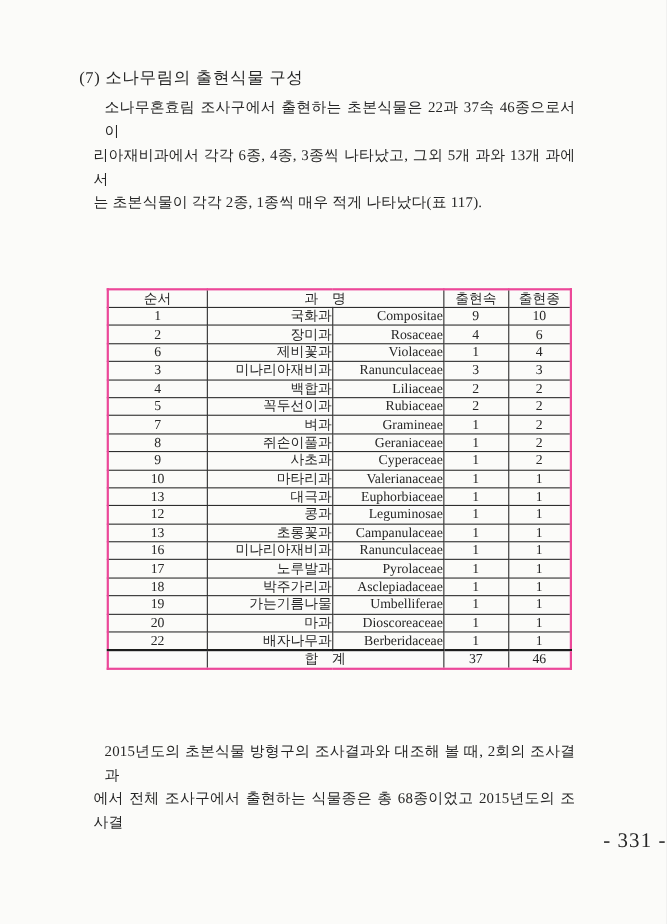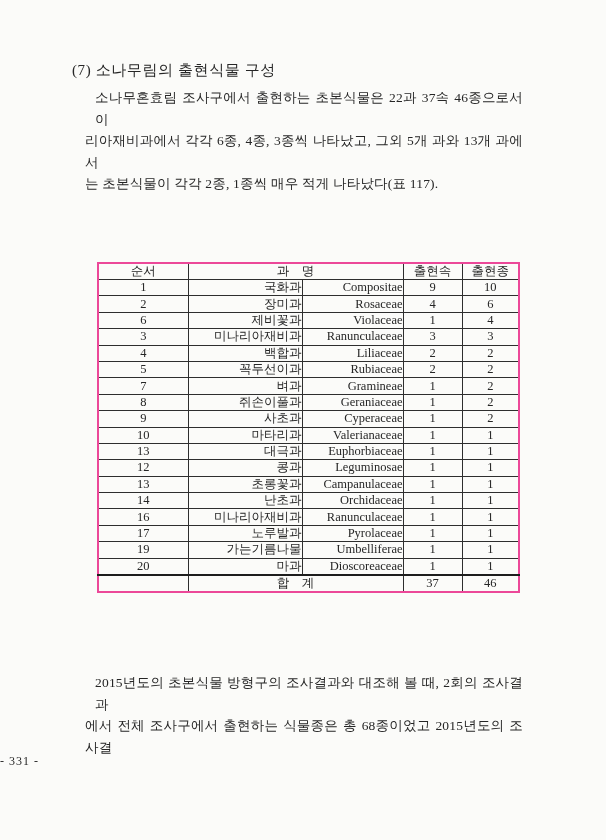--- a/index.html
+++ b/index.html
@@ -64,22 +64,22 @@
     white-space: nowrap;
   }
   .c-no, .c-num, .c-hdr { text-align: center; }
   .c-kor, .c-lat { text-align: right; padding-left: 8px !important; }
   tr.total-row td { border-top: 2px solid #1d1d1d; }
   .pageno {
     position: absolute;
     left: 0;
     top: 754px;
     width: 100%;
-    text-align: left;
-    font-size: 12px;
+    text-align: right;
+    font-size: 19px;
     letter-spacing: 1px;
   }
 </style>
 </head>
 <body>
 
 <div class="page">
 
   <div class="heading">(7) 소나무림의 출현식물 구성</div>
 
@@ -192,51 +192,58 @@
         <td class="c-num">1</td>
       </tr>
       <tr>
         <td class="c-no">13</td>
         <td class="c-kor">초롱꽃과</td>
         <td class="c-lat">Campanulaceae</td>
         <td class="c-num">1</td>
         <td class="c-num">1</td>
       </tr>
       <tr>
-        <td class="c-no">14</td>
-        <td class="c-kor">난초과</td>
-        <td class="c-lat">Orchidaceae</td>
-        <td class="c-num">1</td>
-        <td class="c-num">1</td>
-      </tr>
-      <tr>
         <td class="c-no">16</td>
         <td class="c-kor">미나리아재비과</td>
         <td class="c-lat">Ranunculaceae</td>
         <td class="c-num">1</td>
         <td class="c-num">1</td>
       </tr>
       <tr>
         <td class="c-no">17</td>
         <td class="c-kor">노루발과</td>
         <td class="c-lat">Pyrolaceae</td>
         <td class="c-num">1</td>
         <td class="c-num">1</td>
       </tr>
       <tr>
+        <td class="c-no">18</td>
+        <td class="c-kor">박주가리과</td>
+        <td class="c-lat">Asclepiadaceae</td>
+        <td class="c-num">1</td>
+        <td class="c-num">1</td>
+      </tr>
+      <tr>
         <td class="c-no">19</td>
         <td class="c-kor">가는기름나물</td>
         <td class="c-lat">Umbelliferae</td>
         <td class="c-num">1</td>
         <td class="c-num">1</td>
       </tr>
       <tr>
         <td class="c-no">20</td>
         <td class="c-kor">마과</td>
         <td class="c-lat">Dioscoreaceae</td>
+        <td class="c-num">1</td>
+        <td class="c-num">1</td>
+      </tr>
+      <tr>
+        <td class="c-no">22</td>
+        <td class="c-kor">배자나무과</td>
+        <td class="c-lat">Berberidaceae</td>
         <td class="c-num">1</td>
         <td class="c-num">1</td>
       </tr>
       <tr class="total-row">
         <td class="c-no"></td>
         <td class="c-hdr" colspan="2">합　계</td>
         <td class="c-num">37</td>
         <td class="c-num">46</td>
       </tr>
     </tbody>

